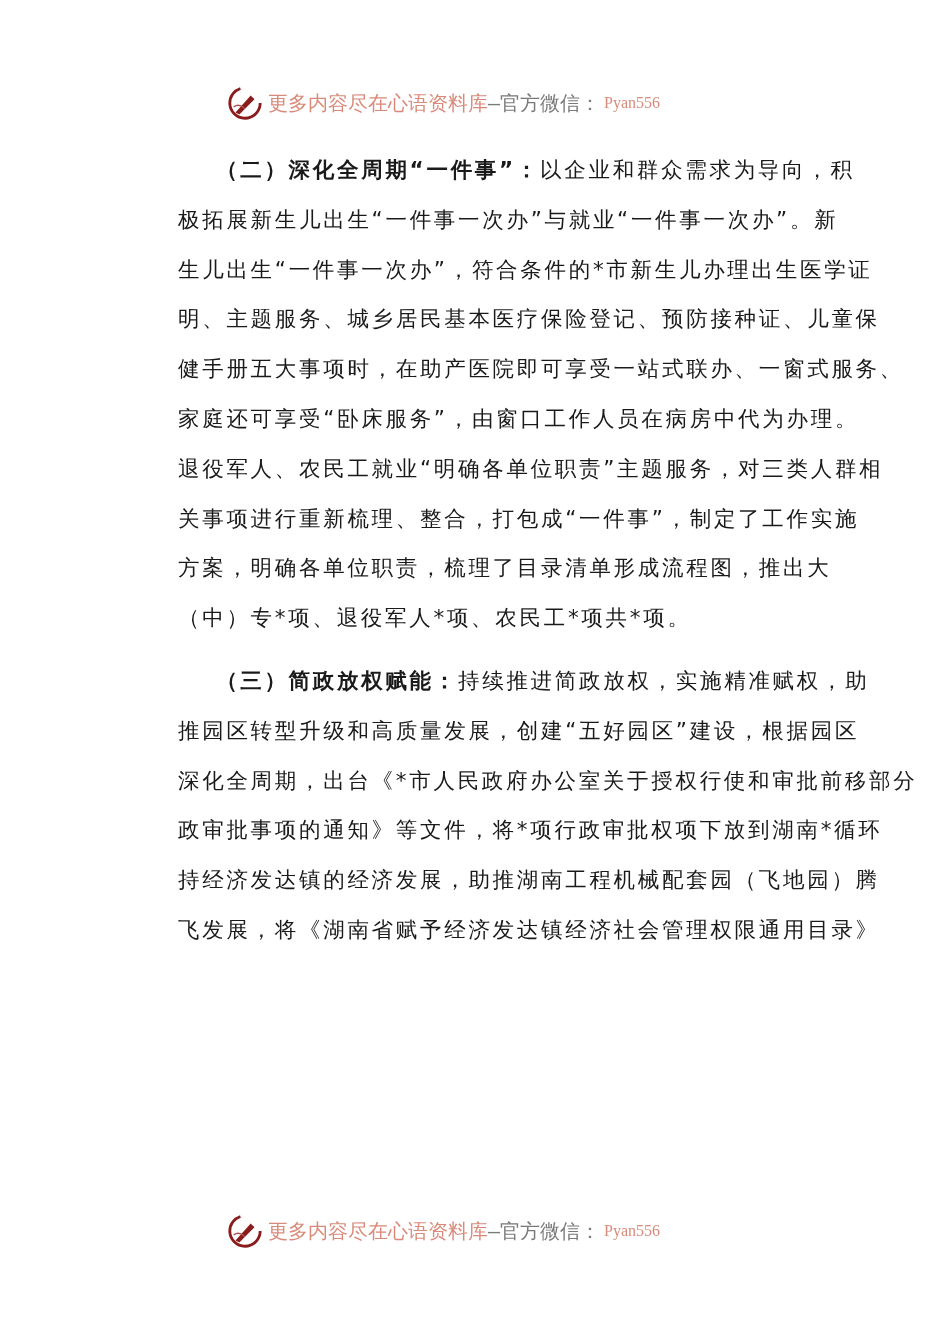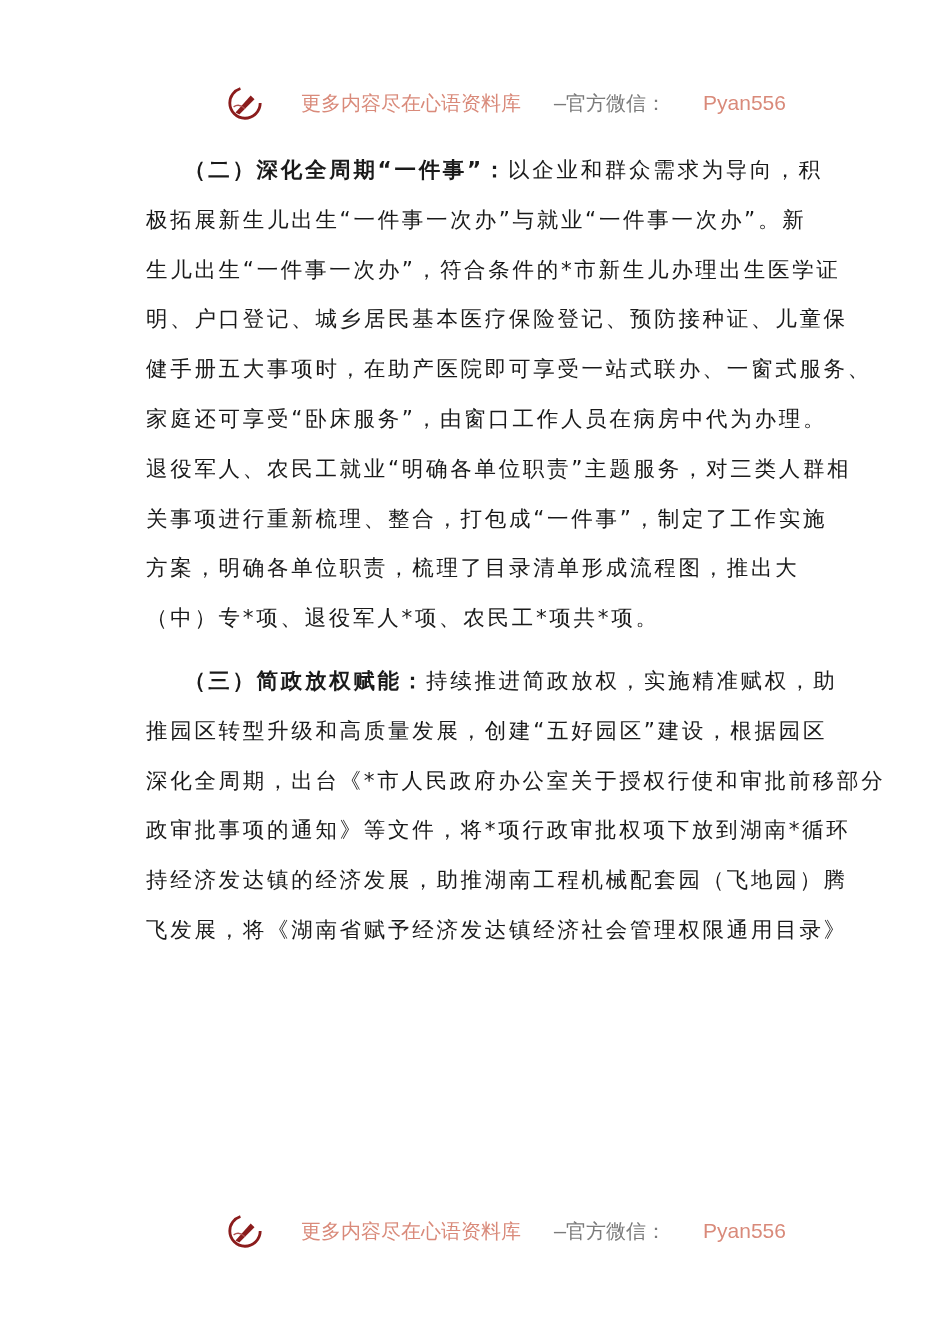--- a/index.html
+++ b/index.html
@@ -1,25 +1,25 @@
 <!DOCTYPE html>
 <html><head>
 <meta charset="utf-8">
 <style>
   html, body { margin: 0; padding: 0; background: #ffffff; }
   body { width: 950px; height: 1344px; position: relative; overflow: hidden; font-family: "DejaVu Sans", sans-serif; color: #1a1a1a; }
-  .banner { position: absolute; left: 226px; height: 44px; display: flex; align-items: center; gap: 33px; }
+  .banner { position: absolute; left: 226px; height: 44px; display: flex; align-items: center; }
   .banner-top { top: 81px; }
   .banner-bottom { top: 1209px; }
   .logo { width: 38px; height: 38px; margin-right: 4px; }
   .banner-text-a { font-family: "DejaVu Serif", serif; font-size: 20px; color: #d98a7a; letter-spacing: 0px; }
   .banner-text-b { font-family: Liberation Mono, monospace; font-size: 20px; color: #7a7a7a; }
-  .banner-text-c { font-family: Liberation Sans, sans-serif; font-size: 21px; color: #d98a7a; margin-left: 4px; }
+  .banner-text-c { font-family: Liberation Serif, serif; font-size: 16px; color: #d98a7a; margin-left: 4px; }
   .content { position: absolute; left: 146px; top: 145px; width: 660px; }
-  .line { height: 49.8px; line-height: 49.8px; font-size: 21.5px; white-space: nowrap; letter-spacing: 2.7px; }
+  .line { height: 49.8px; line-height: 49.8px; font-size: 21.5px; white-space: nowrap; letter-spacing: 2.7px; margin-left: 32px; }
   .line.first { padding-left: 38px; }
   .bold { font-weight: bold; }
   .gap { height: 13px; }
 </style>
 </head>
 <body>
 
 <div class="banner banner-top">
   <svg class="logo" viewBox="0 0 40 40">
     <circle cx="20" cy="20" r="16" fill="none" stroke="#8b1c1c" stroke-width="3" stroke-dasharray="70 30"></circle>
@@ -29,21 +29,21 @@
   <span class="banner-text-a">更多内容尽在心语资料库</span>
   <span class="banner-text-b">—官方微信：</span>
   <span class="banner-text-c">Pyan556</span>
 </div>
 
 <div class="content">
   <div>
     <div class="line first"><span class="bold">（二）深化全周期“一件事”：</span><span>以企业和群众需求为导向，积</span></div>
     <div class="line">极拓展新生儿出生“一件事一次办”与就业“一件事一次办”。新</div>
     <div class="line">生儿出生“一件事一次办”，符合条件的*市新生儿办理出生医学证</div>
-    <div class="line">明、户口登记、城乡居民基本医疗保险登记、预防接种证、儿童保</div>
+    <div class="line">明、主题服务、城乡居民基本医疗保险登记、预防接种证、儿童保</div>
     <div class="line">健手册五大事项时，在助产医院即可享受一站式联办、一窗式服务、</div>
     <div class="line">家庭还可享受“卧床服务”，由窗口工作人员在病房中代为办理。</div>
     <div class="line">退役军人、农民工就业“明确各单位职责”主题服务，对三类人群相</div>
     <div class="line">关事项进行重新梳理、整合，打包成“一件事”，制定了工作实施</div>
     <div class="line">方案，明确各单位职责，梳理了目录清单形成流程图，推出大</div>
     <div class="line">（中）专*项、退役军人*项、农民工*项共*项。</div>
   </div>
   <div class="gap"></div>
   <div>
     <div class="line first"><span class="bold">（三）简政放权赋能：</span><span>持续推进简政放权，实施精准赋权，助</span></div>

